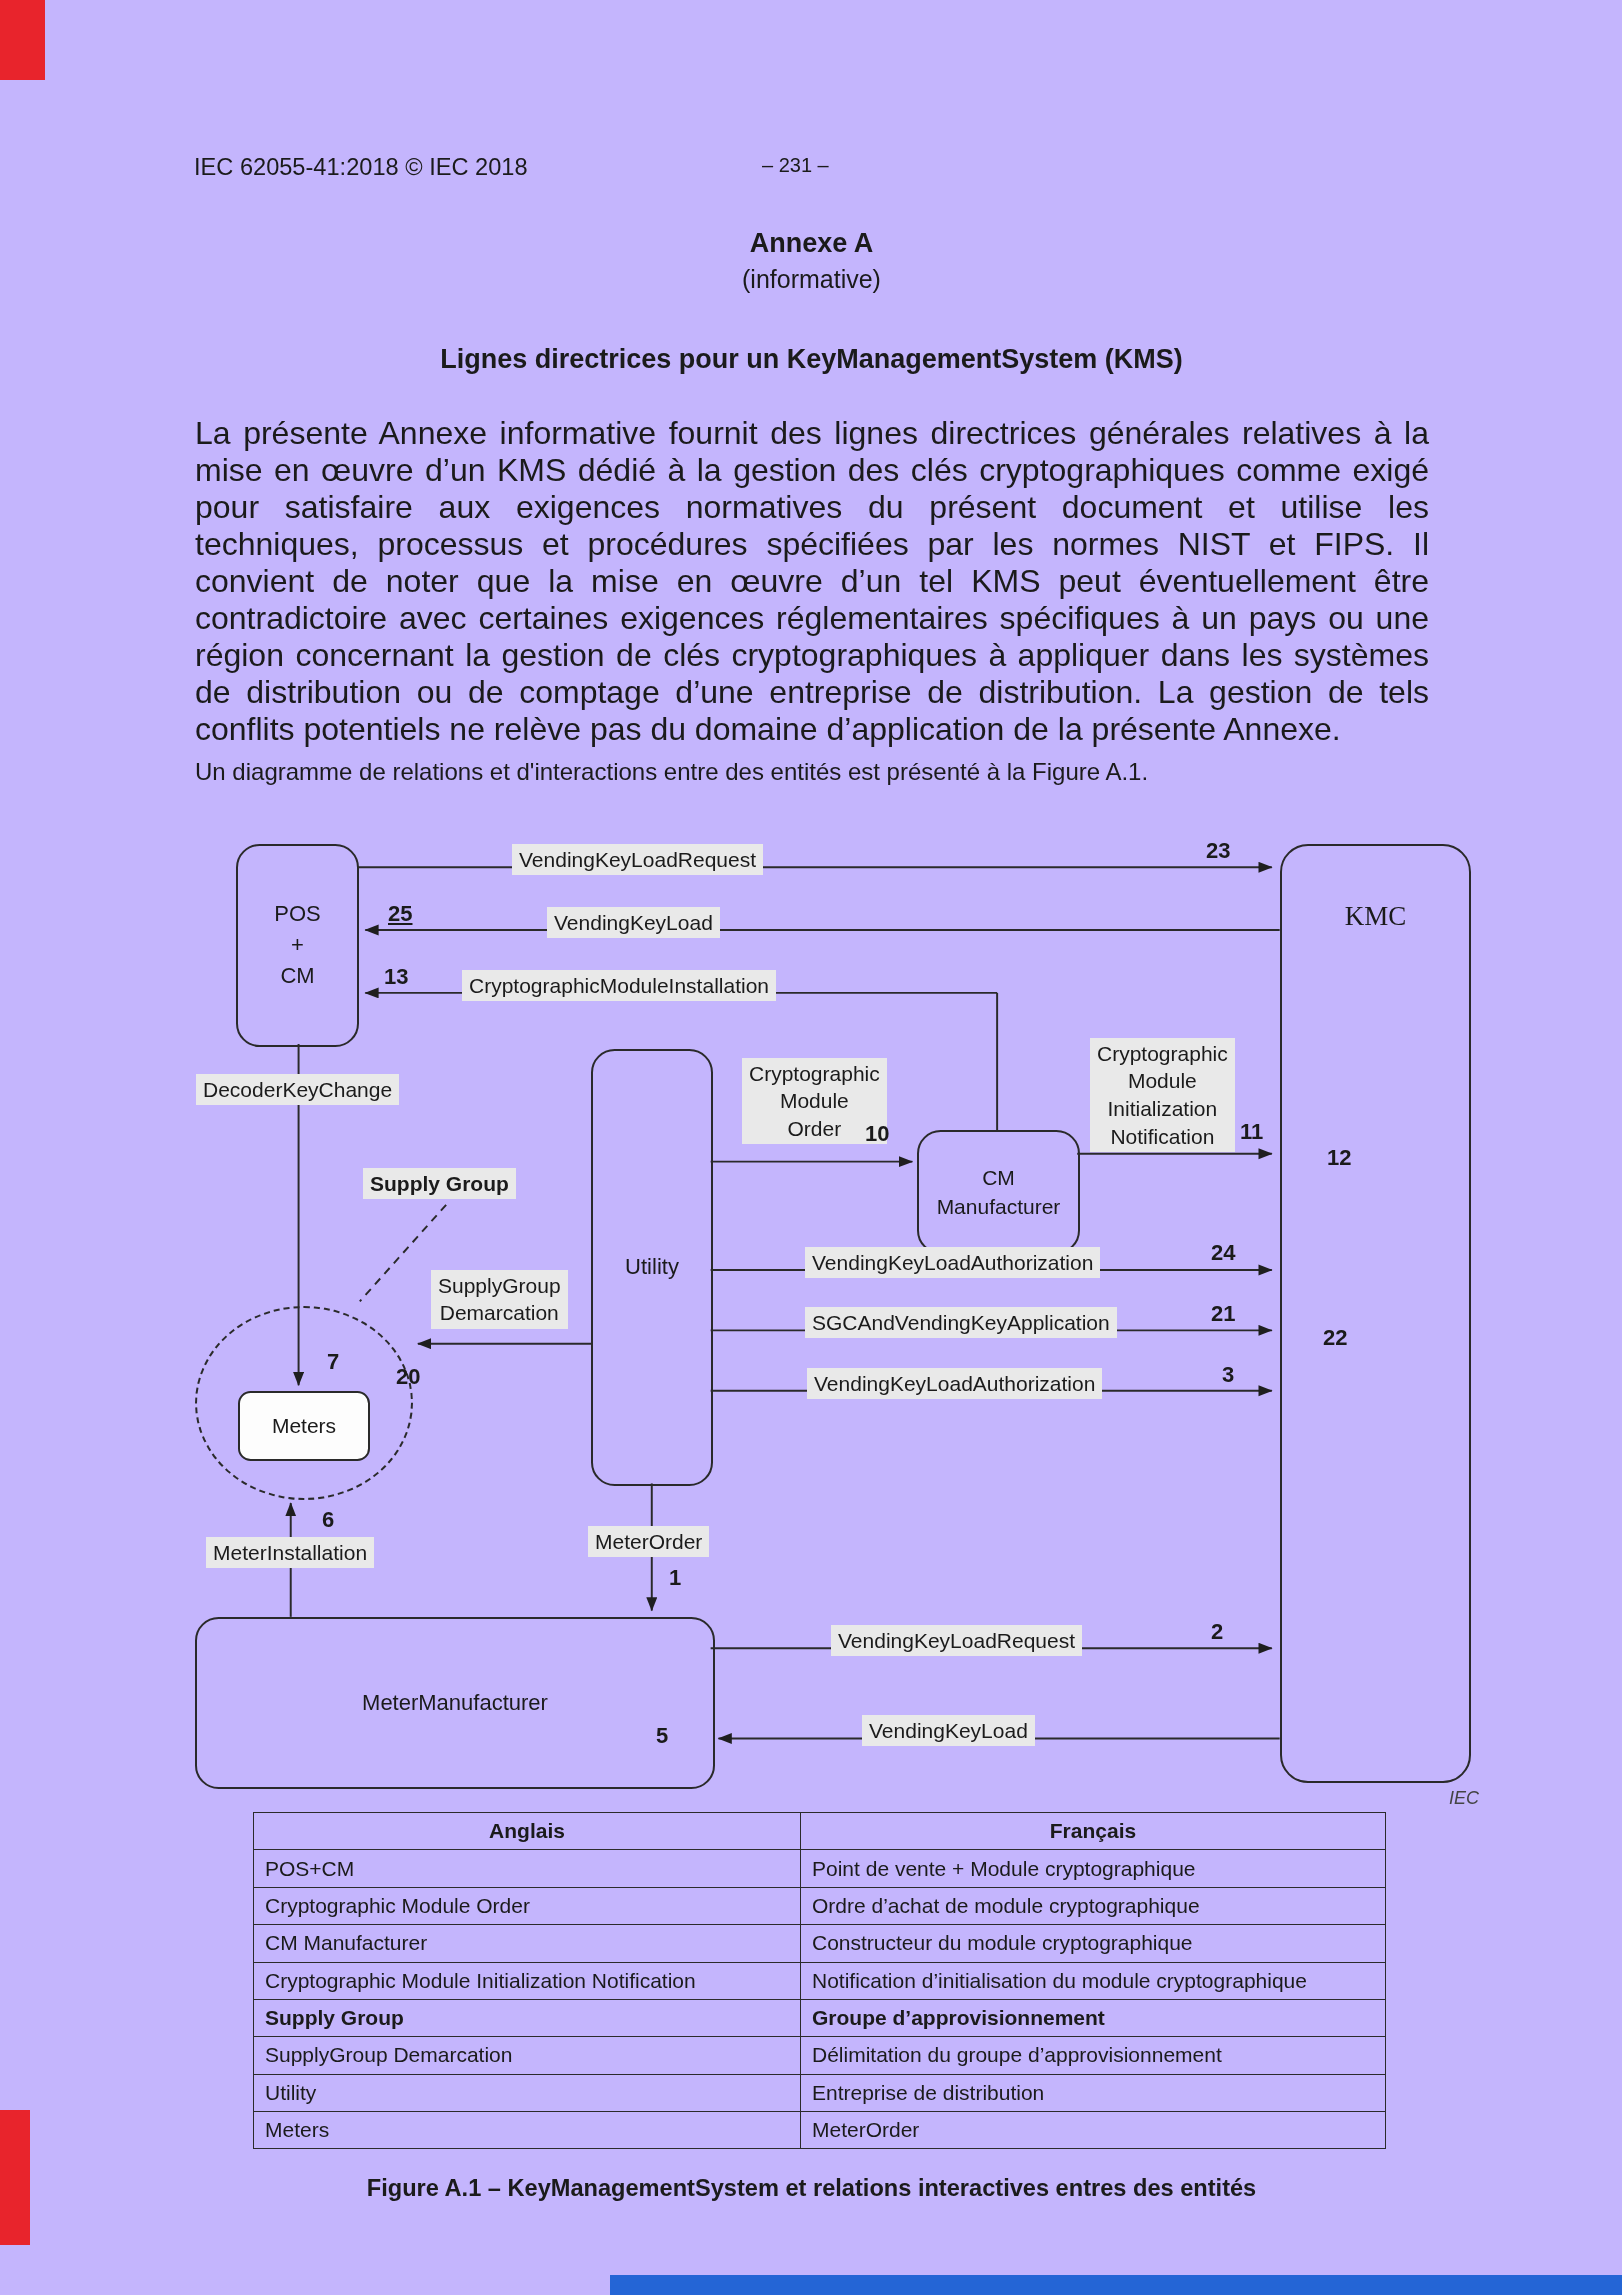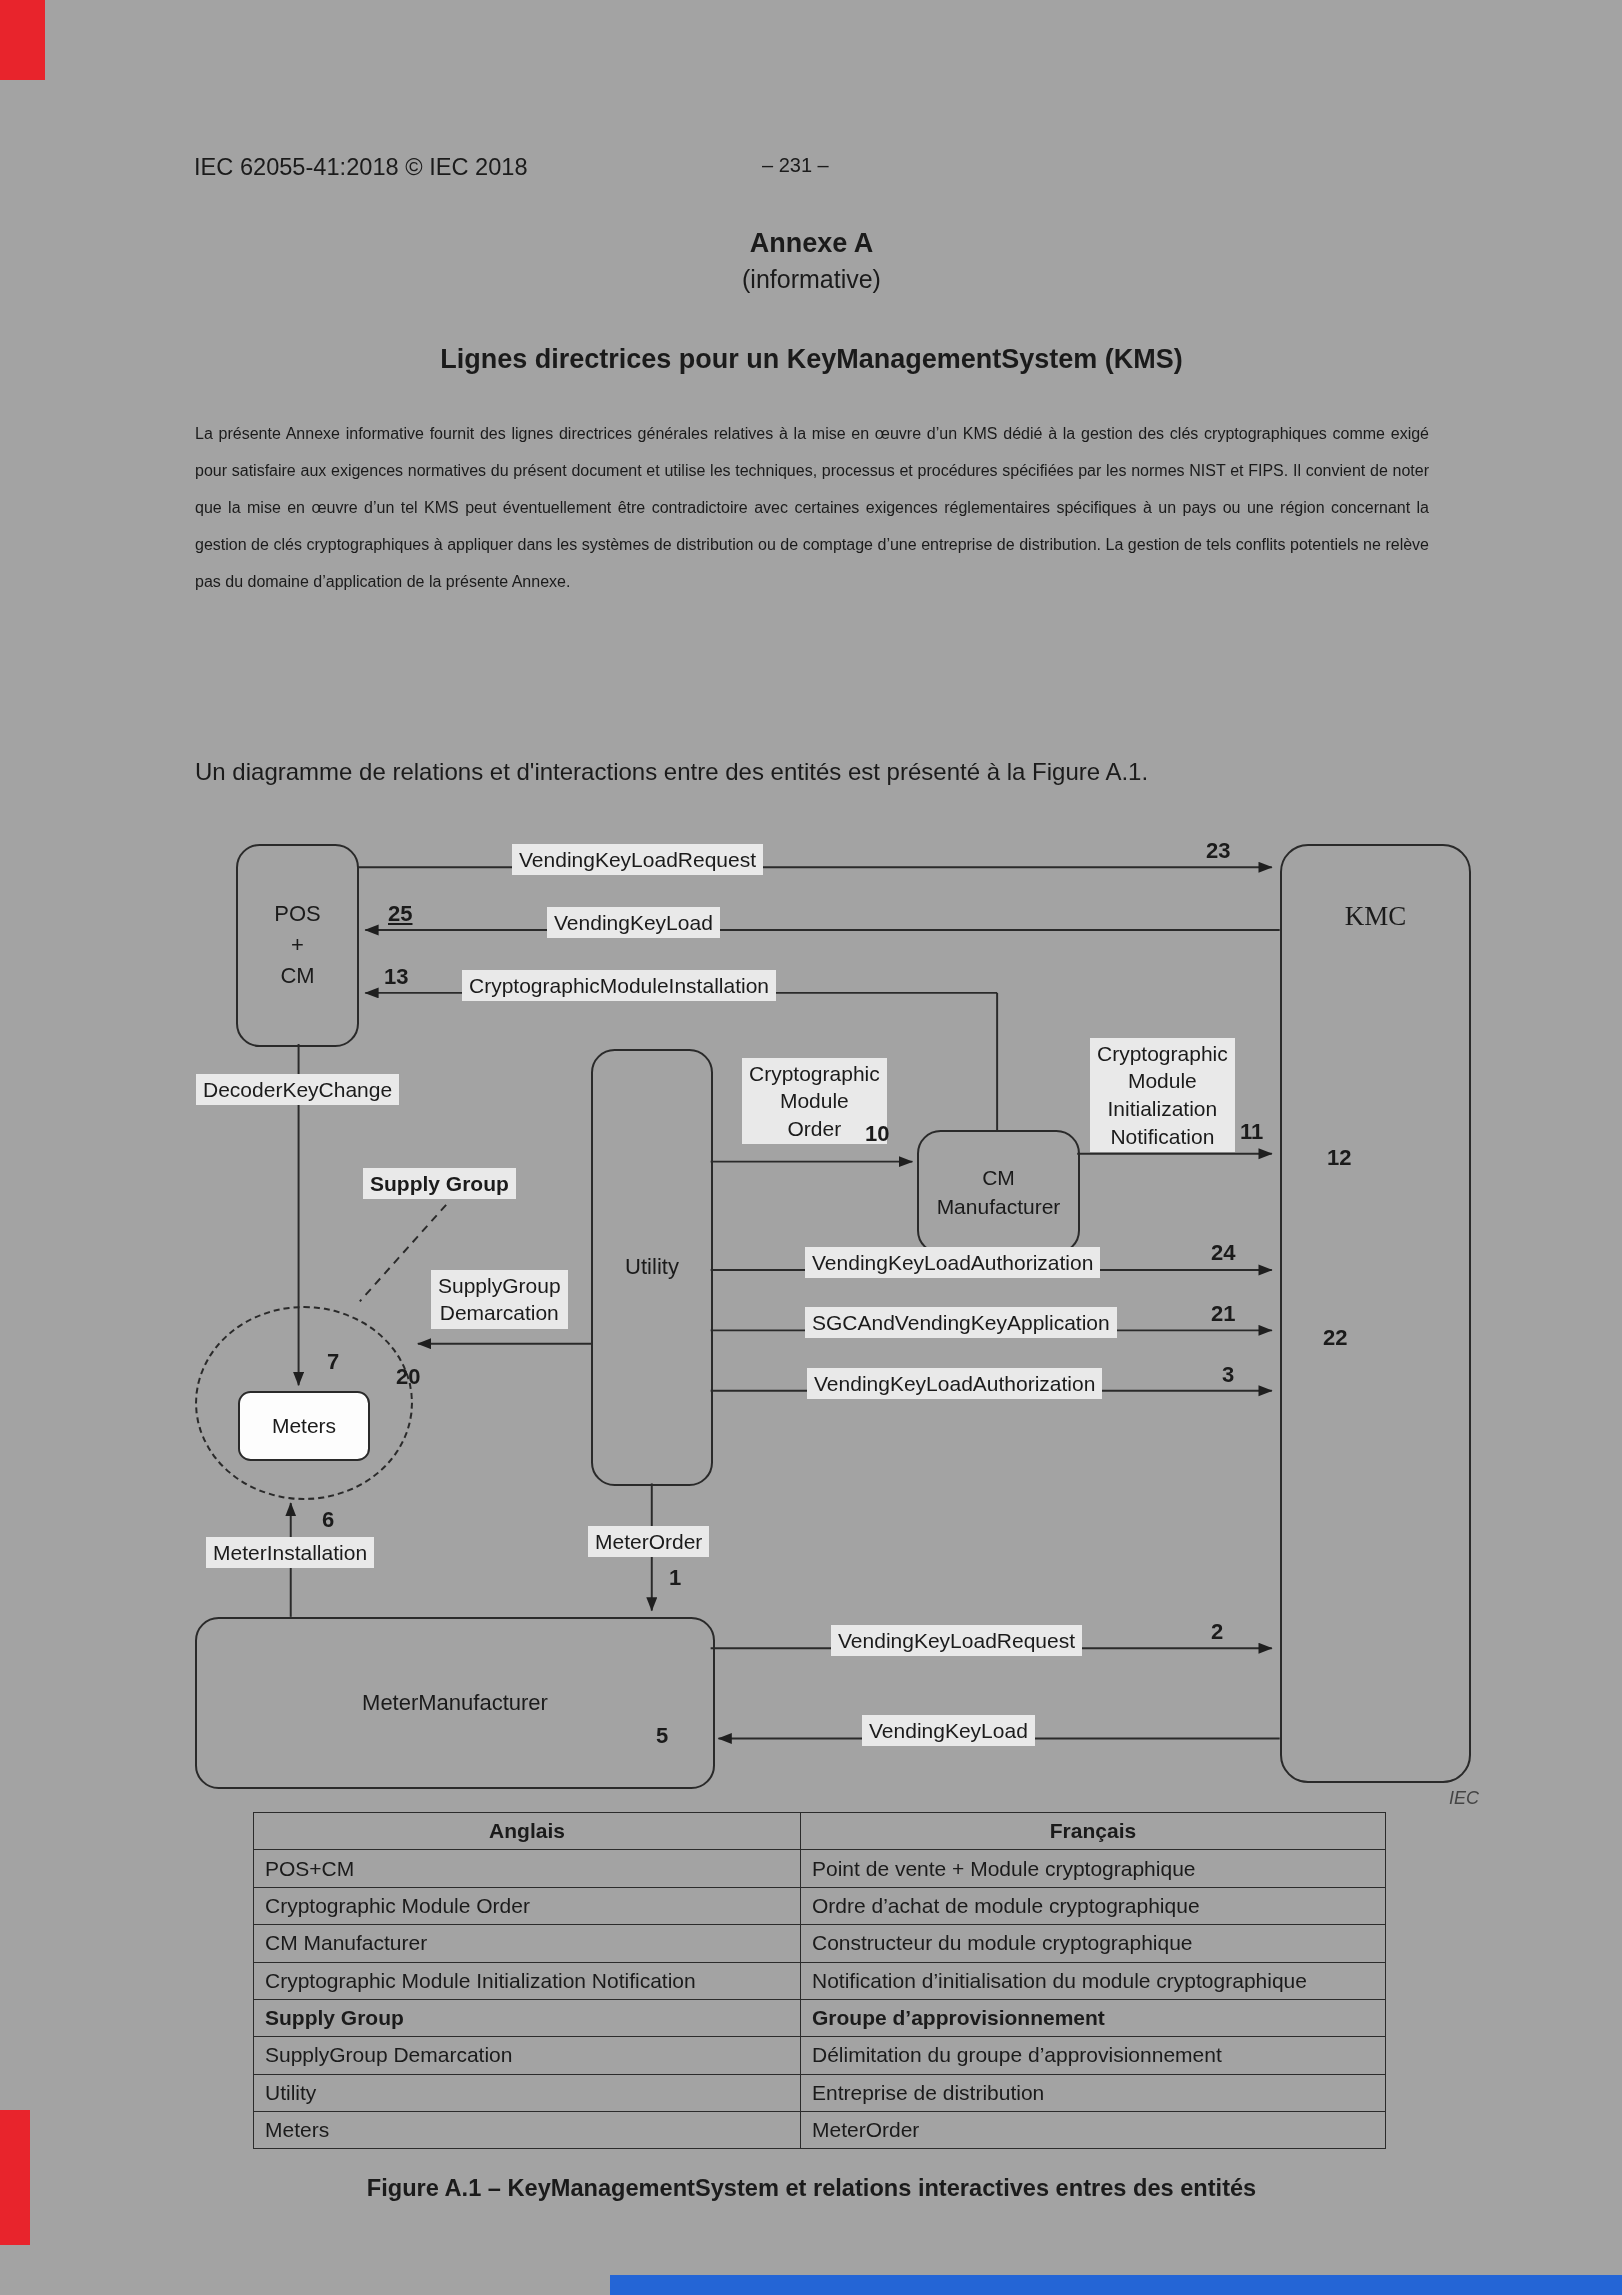--- a/index.html
+++ b/index.html
@@ -1,17 +1,17 @@
 <!DOCTYPE html>
 <html style="font-size:12.6px"><head>
 <meta charset="utf-8">
 <style>
   html,body { margin:0; padding:0; background:#888; }
   .page {
-    position:relative; width:1623px; height:2295px; background:#a3a3a3;
+    position:relative; width:1623px; height:2295px; background:#c4b5fd;
     font-family:"Liberation Sans", sans-serif; color:#1b1b1b; overflow:hidden;
     margin:0 auto;
   }
   .abs { position:absolute; }
   .preline { white-space:pre-line; }
 
   
   .artifact { position:absolute; }
   .red-top    { left:0; top:0;      width:45px;  height:80px; background:#e8242c; }
   .red-bottom { left:0; top:2110px; width:30px;  height:135px; background:#e8242c; }
@@ -22,21 +22,21 @@
   .hdr-page { left:762px; top:154px; font-size:20px; }
 
   
   .center-line { left:0; width:1623px; text-align:center; }
   .annex-title   { top:228px; font-size:27px; font-weight:bold; }
   .annex-sub     { top:265px; font-size:25px; }
   .section-title { top:344px; font-size:27px; font-weight:bold; }
 
   .para {
     left:195px; top:415px; width:1234px;
-    font-size:16px; line-height:37px; text-align:justify;
+    font-size:32px; line-height:37px; text-align:justify;
   }
   .figure-intro { left:195px; top:758px; font-size:24px;text-align:right; }
 
   
   svg.arrows { position:absolute; left:0; top:0; width:1623px; height:2295px; }
   .node {
     position:absolute; border:2.4px solid #2a2a2a; border-radius:23.6px;
     display:flex; align-items:center; justify-content:center;
     text-align:center; font-size:22px; line-height:1.4; background:transparent;
   }

